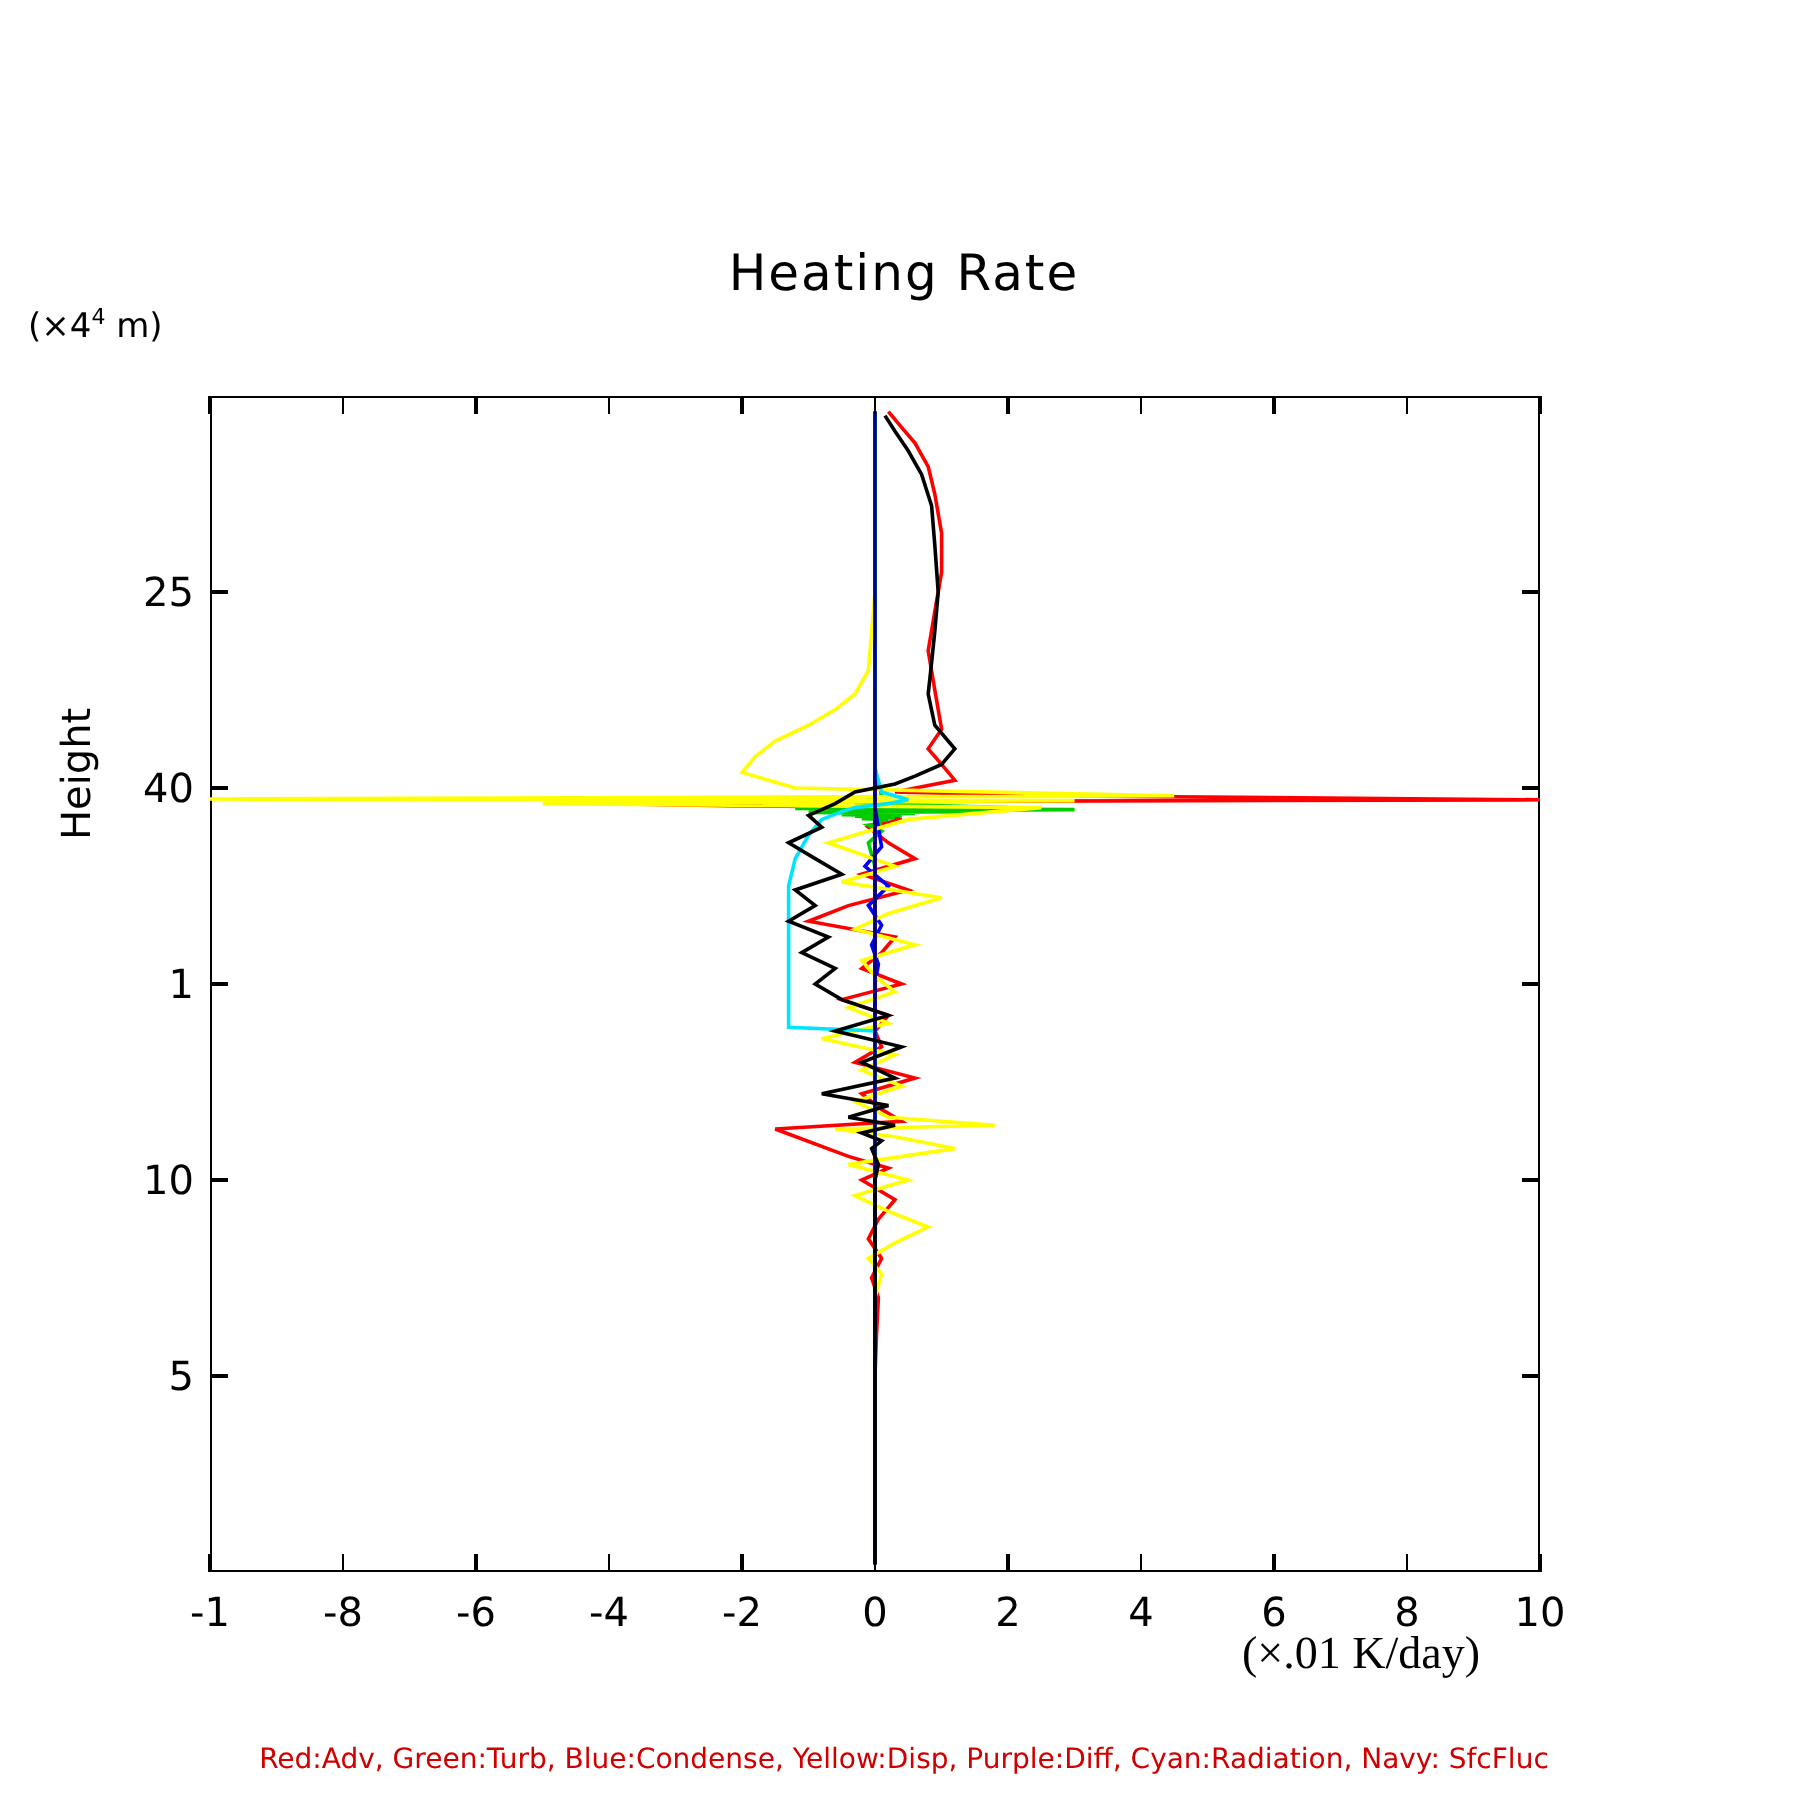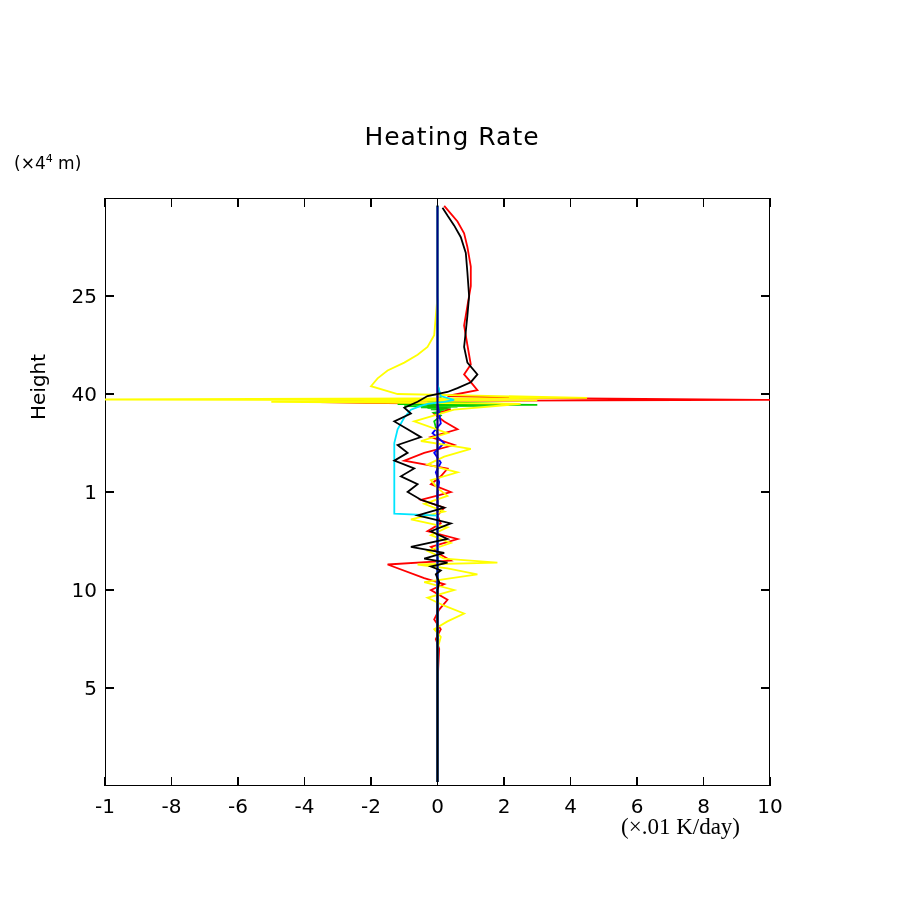--- a/index.html
+++ b/index.html
@@ -171,14 +171,15 @@
       <div class="tick" style="left: 105px; top: 393.25px; width: 9px; height: 1.5px;"></div>
       <div class="tick" style="left: 761px; top: 393.25px; width: 9px; height: 1.5px;"></div>
       <div class="ticklabel y" style="left: 59px; top: 394px; width: 38px;">40</div>
       <div class="tick" style="left: 105px; top: 295.25px; width: 9px; height: 1.5px;"></div>
       <div class="tick" style="left: 761px; top: 295.25px; width: 9px; height: 1.5px;"></div>
       <div class="ticklabel y" style="left: 59px; top: 296px; width: 38px;">25</div>
     </div>
 
   <div class="xlabel">(×.01 K/day)</div>
 
+  <div class="legend-caption">Red:Adv, Green:Turb, Blue:Condense, Yellow:Disp, Purple:Diff, Cyan:Radiation, Navy: SfcFluc</div>
 
 </div>
 
 </body></html>

